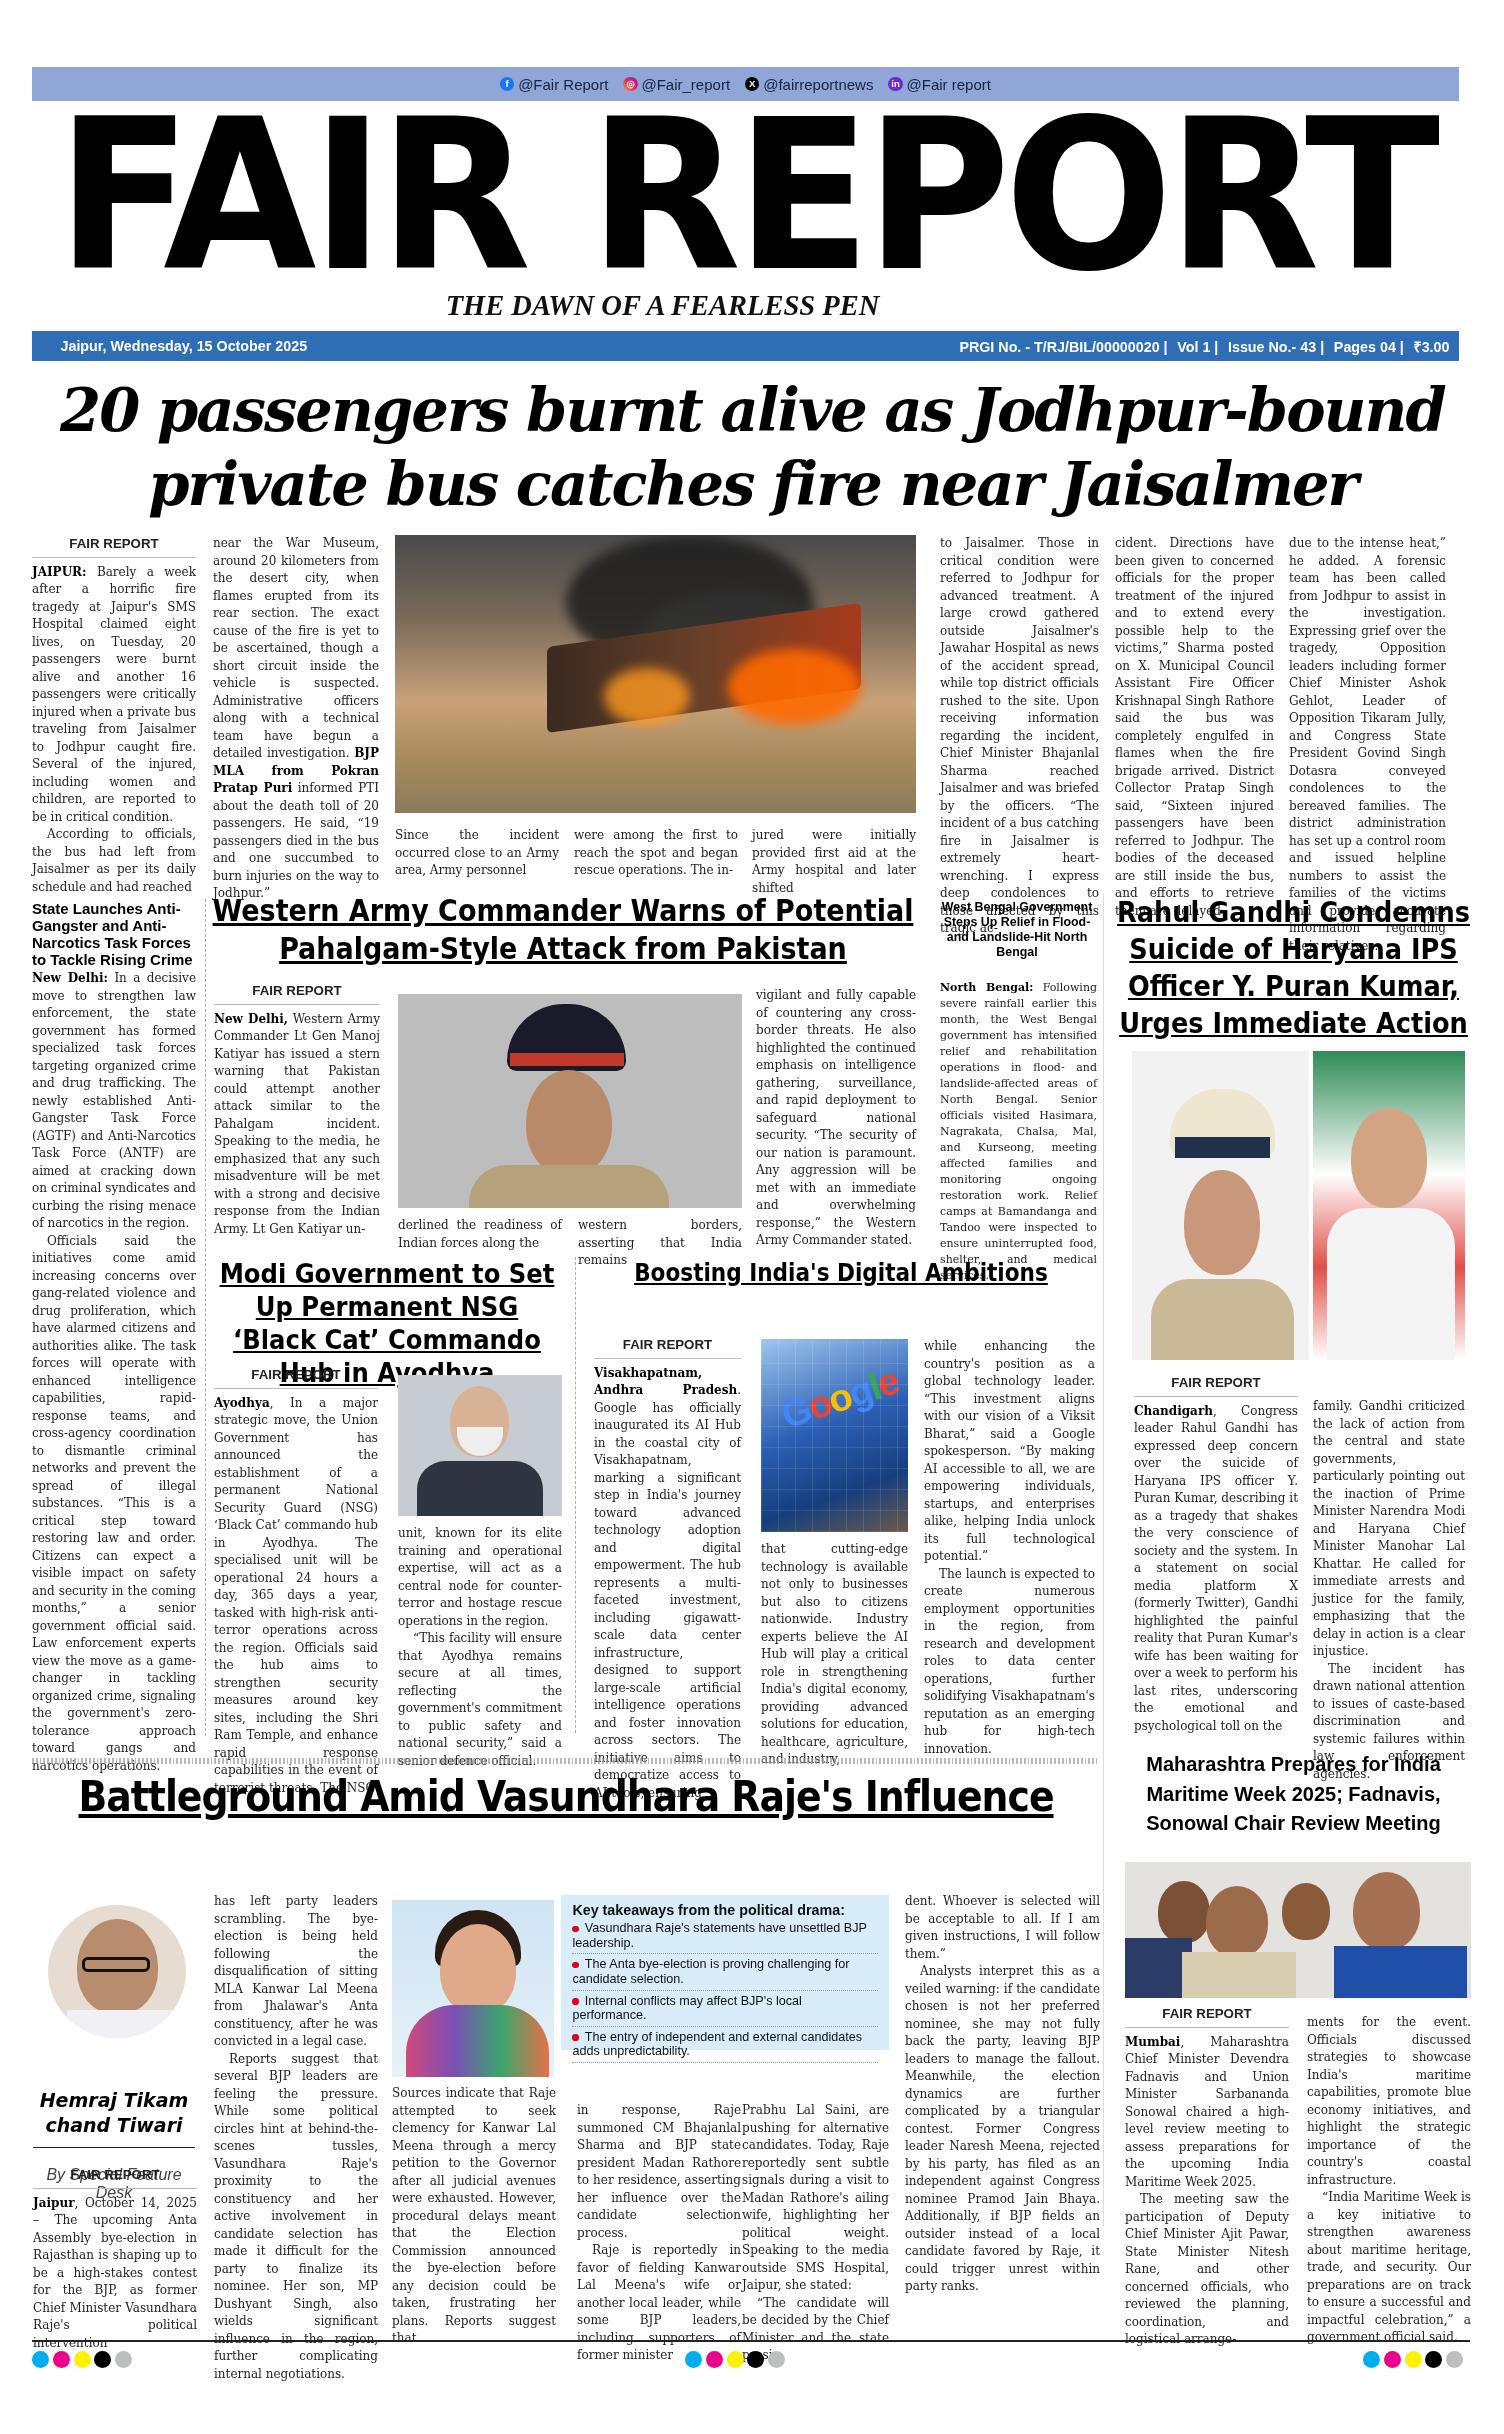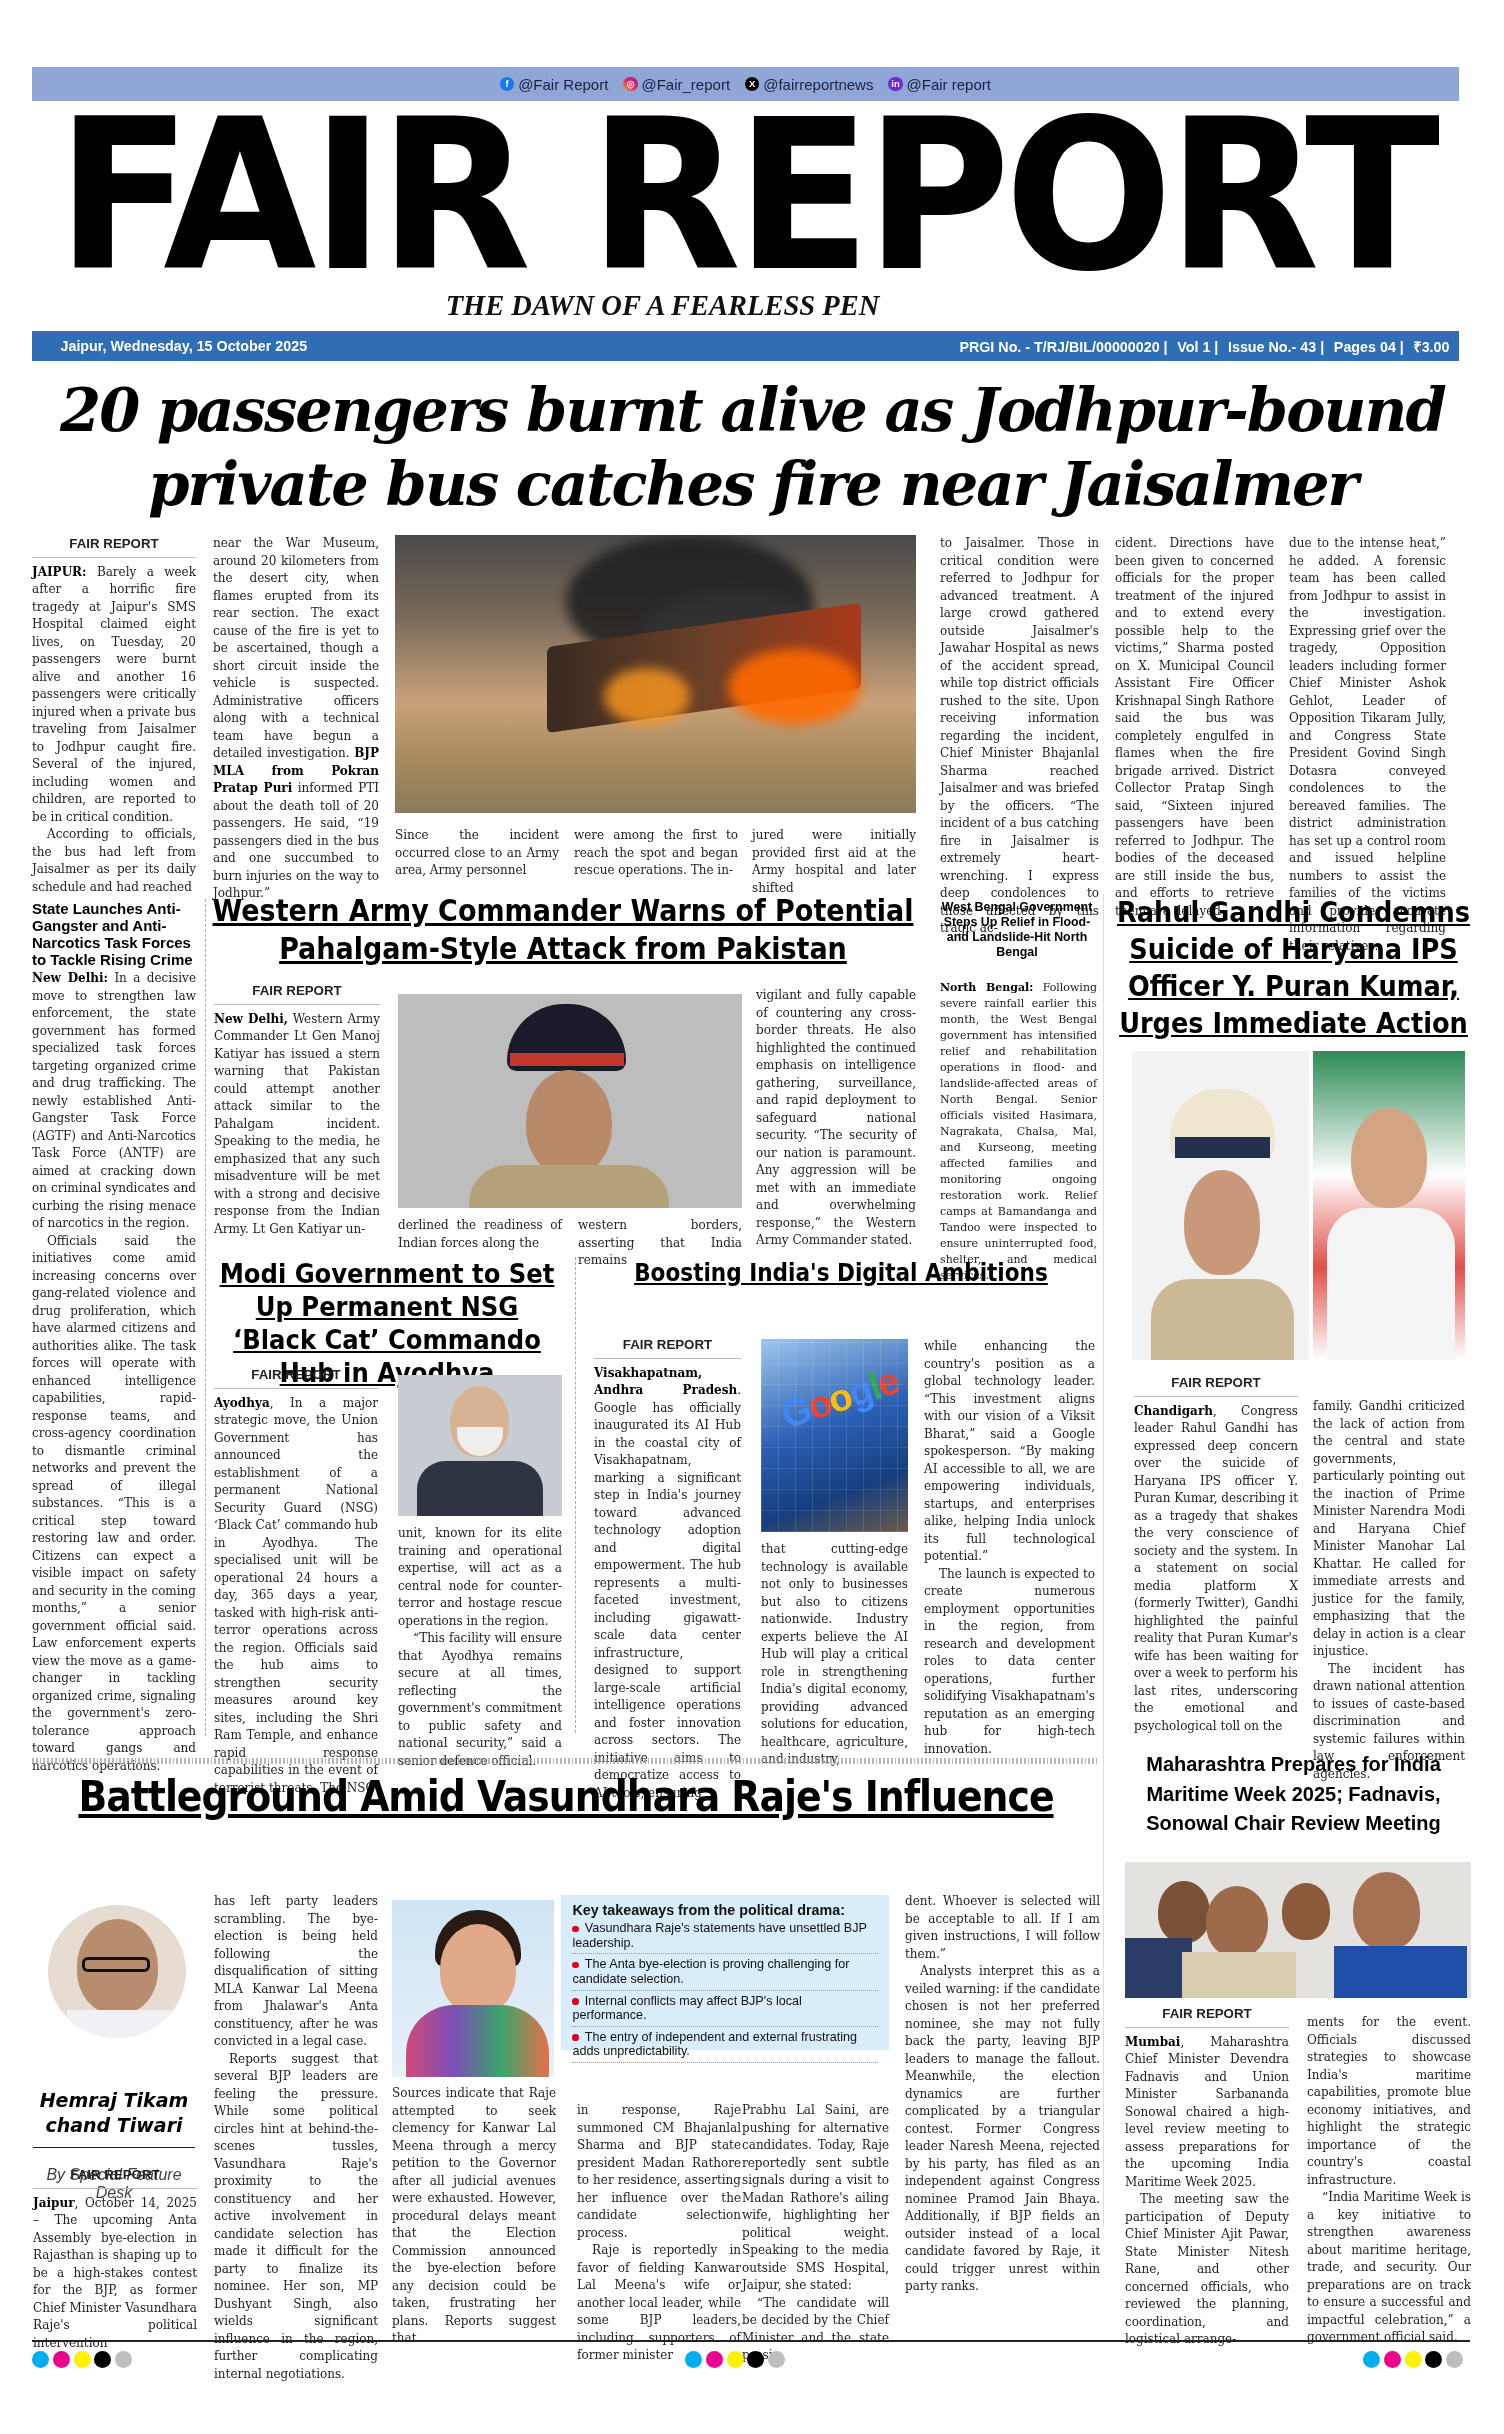--- a/index.html
+++ b/index.html
@@ -255,21 +255,21 @@
 </div>
 <div class="col" style="left:392px; top:2085px; width:164px;">
     <p>Sources indicate that Raje attempted to seek clemency for Kanwar Lal Meena through a mercy petition to the Governor after all judicial avenues were exhausted. However, procedural delays meant that the Election Commission announced the bye-election before any decision could be taken, frustrating her plans. Reports suggest that</p>
   </div>
 
 <div class="takeaways" style="left:561px; top:1895px; width:328px;">
   <div class="t-title">Key takeaways from the political drama:</div>
   <div class="t-item"><span class="bullet"></span><span>Vasundhara Raje's statements have unsettled BJP leadership.</span></div>
   <div class="t-item"><span class="bullet"></span><span>The Anta bye-election is proving challenging for candidate selection.</span></div>
   <div class="t-item"><span class="bullet"></span><span>Internal conflicts may affect BJP's local performance.</span></div>
-  <div class="t-item"><span class="bullet"></span><span>The entry of independent and external frustrating adds unpredictability.</span></div>
+  <div class="t-item"><span class="bullet"></span><span>The entry of independent and external candidates adds unpredictability.</span></div>
 </div>
 
 <div class="col" style="left:577px; top:2102px; width:164px;">
     <p>in response, Raje summoned CM Bhajanlal Sharma and BJP state president Madan Rathore to her residence, asserting her influence over the candidate selection process.</p>
     <p>Raje is reportedly in favor of fielding Kanwar Lal Meena's wife or another local leader, while some BJP leaders, including supporters of former minister</p>
   </div>
 <div class="col" style="left:742px; top:2102px; width:147px;">
     <p>Prabhu Lal Saini, are pushing for alternative candidates. Today, Raje reportedly sent subtle signals during a visit to Madan Rathore's ailing wife, highlighting her political weight. Speaking to the media outside SMS Hospital, Jaipur, she stated:</p>
     <p>“The candidate will be decided by the Chief Minister and the state presi-</p>
   </div>

